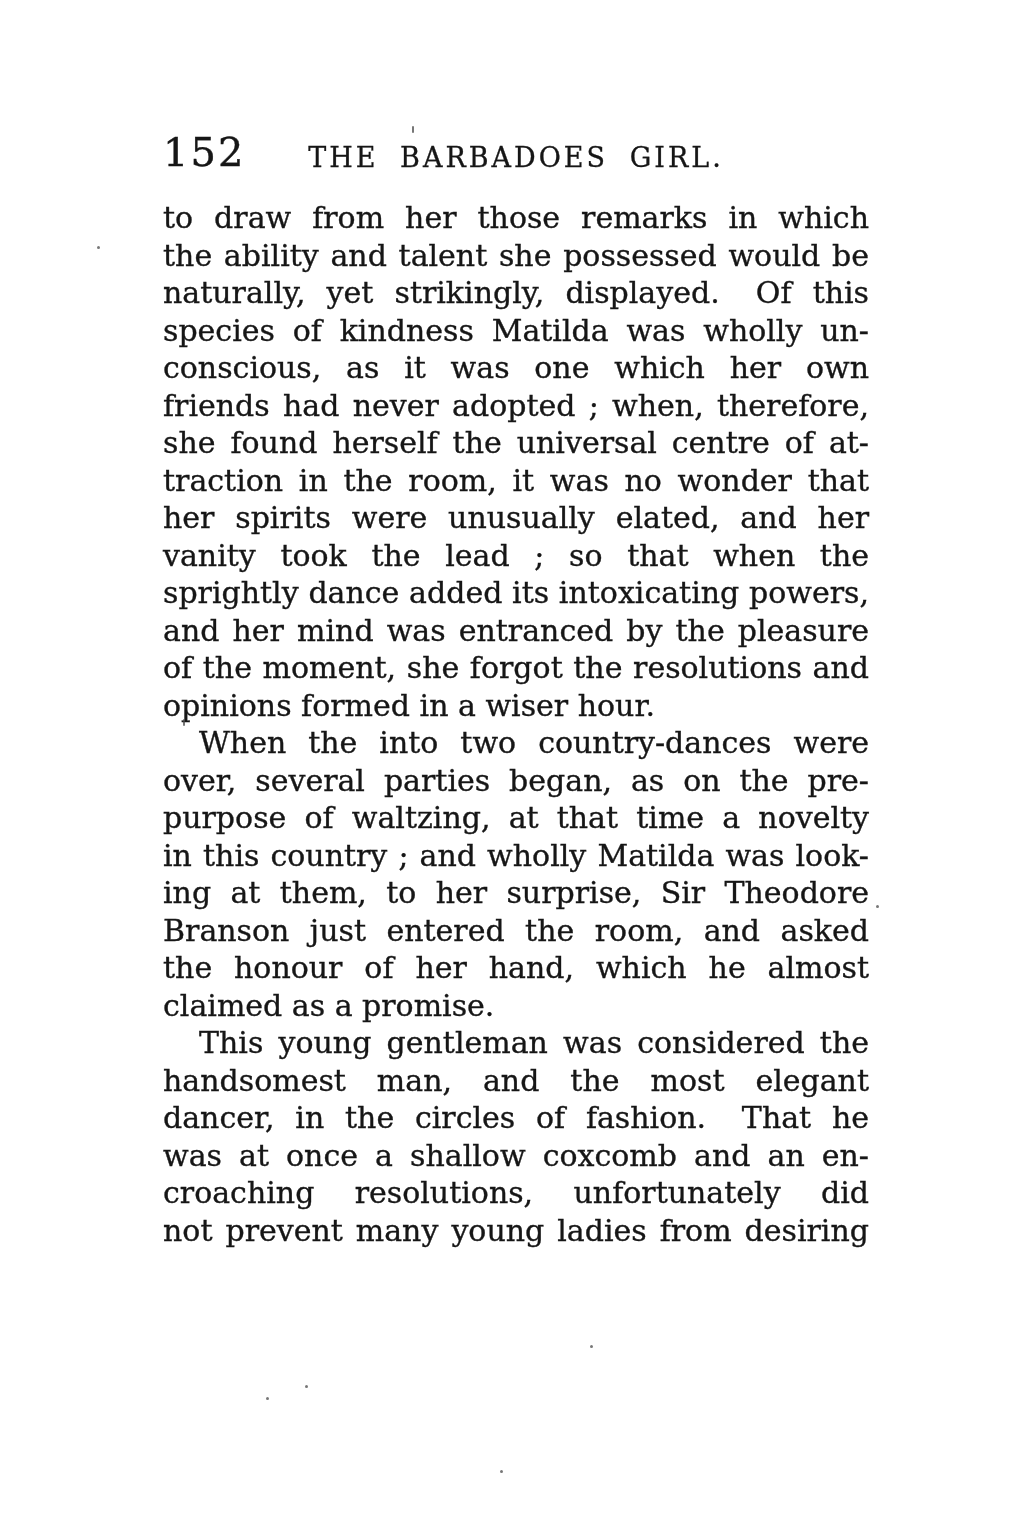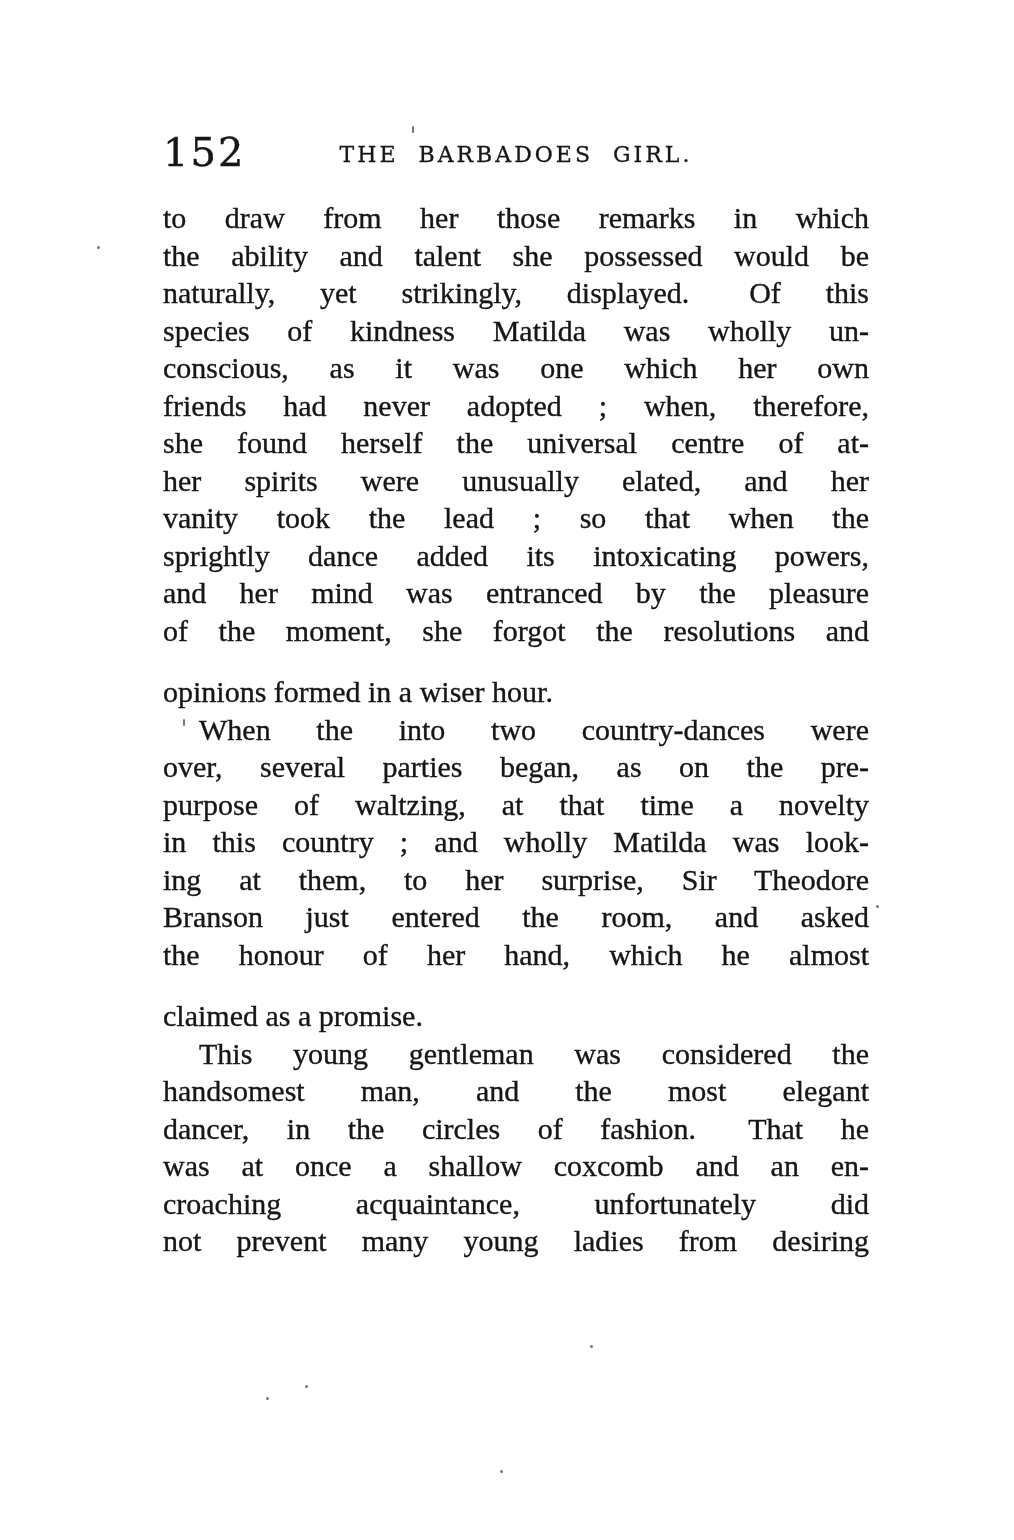--- a/index.html
+++ b/index.html
@@ -24,43 +24,41 @@
     line-height: 1;
     letter-spacing: 2px;
     -webkit-text-stroke: 0.4px #161616;
   }
   .running-title {
     position: absolute;
     left: 163px;
     top: 144px;
     width: 706px;
     text-align: center;
-    font-size: 22px;
+    font-size: 27px;
     line-height: 1;
     letter-spacing: 3px;
     word-spacing: 10px;
     -webkit-text-stroke: 0.3px #161616;
   }
   .body-text {
     position: absolute;
     left: 163px;
     top: 199px;
     width: 706px;
     font-size: 30px;
     line-height: 37.5px;
     -webkit-text-stroke: 0.35px #161616;
   }
   .line {
     text-align: justify;
     text-align-last: justify;
-    font-family: Liberation Serif, serif;
   }
   .line.flush {
     text-align-last: left;
-    margin-top: 24px;
   }
   .line.indent {
     padding-left: 36px;
   }
   .speck {
     position: absolute;
     display: block;
     background: #4a4a4a;
     width: 3px;
     height: 3px;
@@ -79,41 +77,42 @@
 
   <div class="body-text">
 
     <div class="line">to draw from her those remarks in which</div>
     <div class="line">the ability and talent she possessed would be</div>
     <div class="line">naturally, yet strikingly, displayed.  Of this</div>
     <div class="line">species of kindness Matilda was wholly un-</div>
     <div class="line">conscious, as it was one which her own</div>
     <div class="line">friends had never adopted ; when, therefore,</div>
     <div class="line">she found herself the universal centre of at-</div>
+    <div class="line">traction in the room, it was no wonder that</div>
     <div class="line">her spirits were unusually elated, and her</div>
     <div class="line">vanity took the lead ; so that when the</div>
     <div class="line">sprightly dance added its intoxicating powers,</div>
     <div class="line">and her mind was entranced by the pleasure</div>
     <div class="line">of the moment, she forgot the resolutions and</div>
     <div class="line flush">opinions formed in a wiser hour.</div>
 
     <div class="line indent">When the into two country-dances were</div>
     <div class="line">over, several parties began, as on the pre-</div>
     <div class="line">purpose of waltzing, at that time a novelty</div>
     <div class="line">in this country ; and wholly Matilda was look-</div>
     <div class="line">ing at them, to her surprise, Sir Theodore</div>
     <div class="line">Branson just entered the room, and asked</div>
     <div class="line">the honour of her hand, which he almost</div>
     <div class="line flush">claimed as a promise.</div>
 
     <div class="line indent">This young gentleman was considered the</div>
     <div class="line">handsomest man, and the most elegant</div>
     <div class="line">dancer, in the circles of fashion.  That he</div>
     <div class="line">was at once a shallow coxcomb and an en-</div>
-    <div class="line">croaching acquaintance, unfortunately did</div>
+    <div class="line">croaching resolutions, unfortunately did</div>
     <div class="line">not prevent many young ladies from desiring</div>
   </div>
 
   <i class="speck tall" style="left:412px; top:126px;"></i>
   <i class="speck" style="left:97px;  top:246px;"></i>
   <i class="speck tall" style="left:183px; top:719px;"></i>
   <i class="speck" style="left:876px; top:905px;"></i>
   <i class="speck" style="left:590px; top:1345px;"></i>
   <i class="speck" style="left:305px; top:1385px;"></i>
   <i class="speck" style="left:500px; top:1470px;"></i>

